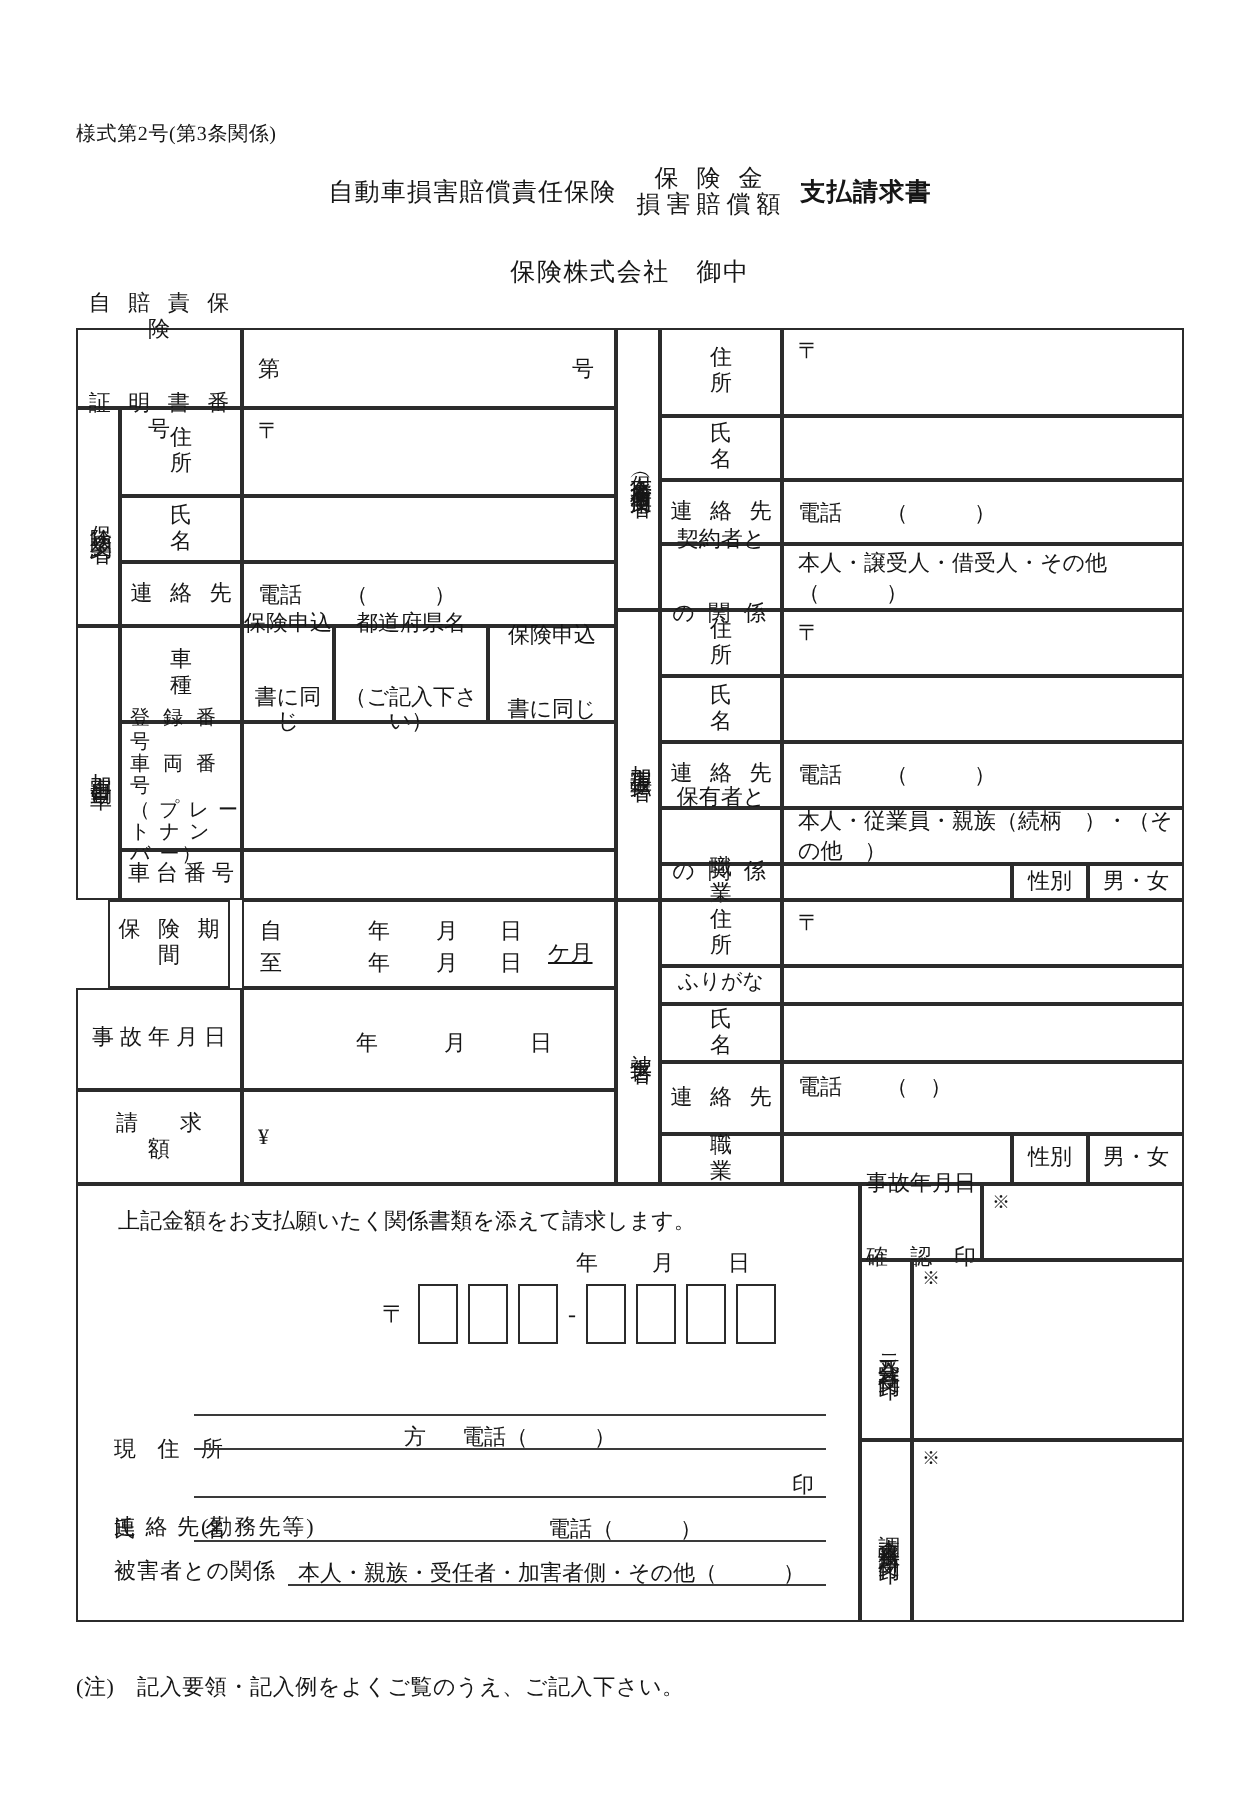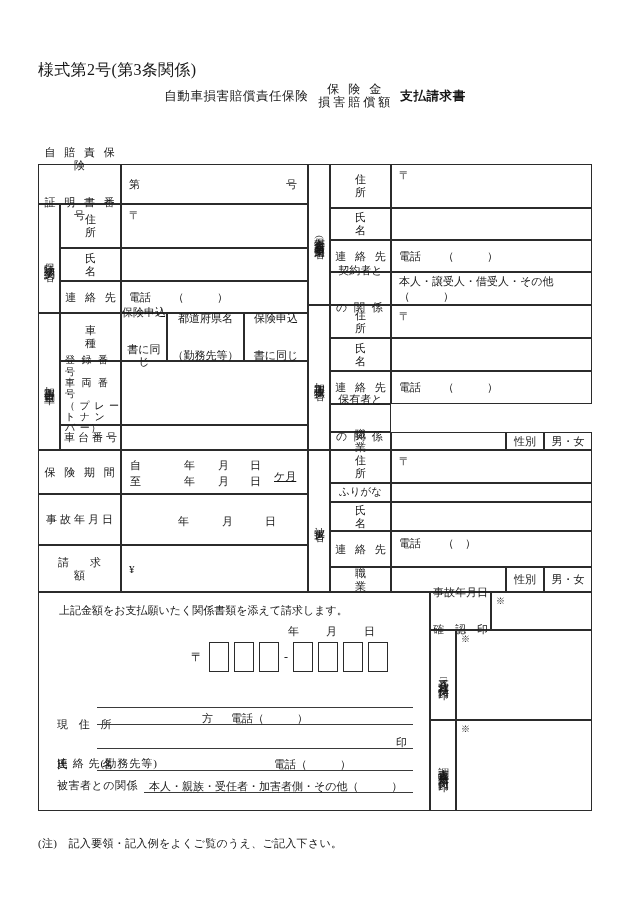--- a/index.html
+++ b/index.html
@@ -7,21 +7,21 @@
     width:630px;height:903px;
     font-family:"Liberation Serif","DejaVu Serif",serif;
     color:#161616;
     position:relative;
     overflow:hidden;
     -webkit-font-smoothing:antialiased;
   }
   .page{position:relative;width:630px;height:903px;}
 
   
-  .form-code{position:absolute;left:38px;top:60px;font-size:16px;letter-spacing:.3px;}
+  .form-code{position:absolute;left:38px;top:60px;font-size:10px;letter-spacing:.3px;}
   .title-row{position:absolute;left:38px;top:83px;width:554px;
              display:flex;justify-content:center;align-items:center;}
   .t-main{font-size:12.5px;letter-spacing:.6px;}
   .t-stack{display:inline-flex;flex-direction:column;line-height:1.12;
            margin:0 7px;text-align:center;}
   .t-stack span{font-size:12px;letter-spacing:3px;padding-left:3px;}
   .t-tail{font-size:12.5px;letter-spacing:.6px;font-weight:bold;}
   .addressee{position:absolute;left:38px;top:128px;width:554px;text-align:center;
              font-size:12.5px;letter-spacing:.8px;}
 
@@ -64,20 +64,21 @@
 
   <div class="title-row">
     <span class="t-main">自動車損害賠償責任保険</span>
     <span class="t-stack">
       <span>保 険 金</span>
       <span>損害賠償額</span>
     </span>
     <span class="t-tail">支払請求書</span>
   </div>
 
+  <div class="addressee">保険株式会社　御中</div>
 
   <div class="tbl">
 
     <div class="c lbl two" style="left:0;top:0;width:83px;height:40px;">
       <div class="lbl sp3">自 賠 責 保 険</div>
       <div class="lbl sp3">証 明 書 番 号</div>
     </div>
     <div class="c fld" style="left:83px;top:0;width:187px;height:40px;">
       <span>第</span>
       <span style="position:absolute;right:10px;">号</span>
@@ -95,42 +96,42 @@
 
     <div class="c vert" style="left:0;top:149px;width:22px;height:137px;">加害自動車</div>
 
     <div class="c lbl sp" style="left:22px;top:149px;width:61px;height:48px;">車　　種</div>
     <div class="c lbl two" style="left:83px;top:149px;width:46px;height:48px;">
       <div>保険申込</div>
       <div>書に同じ</div>
     </div>
     <div class="c lbl two" style="left:129px;top:149px;width:77px;height:48px;">
       <div>都道府県名</div>
-      <div>（勤務先等）</div>
+      <div>（ご記入下さい）</div>
     </div>
     <div class="c lbl two" style="left:206px;top:149px;width:64px;height:48px;">
       <div>保険申込</div>
       <div>書に同じ</div>
     </div>
 
     <div class="c" style="left:22px;top:197px;width:61px;height:64px;padding:2px 0 0 4px;
                           display:flex;flex-direction:column;justify-content:center;
                           font-size:10px;line-height:1.14;">
       <div style="letter-spacing:2px;">登 録 番 号</div>
       <div style="letter-spacing:2px;">車 両 番 号</div>
       <div style="letter-spacing:1px;">（ プ レ ー</div>
       <div style="letter-spacing:1px;">ト ナ ン</div>
       <div style="letter-spacing:1px;">バ ー）</div>
     </div>
     <div class="c" style="left:83px;top:197px;width:187px;height:64px;"></div>
 
     <div class="c lbl sp3" style="left:22px;top:261px;width:61px;height:25px;">車台番号</div>
     <div class="c" style="left:83px;top:261px;width:187px;height:25px;"></div>
 
-    <div class="c lbl sp3" style="left:0;top:286px;width:83px;height:44px;">保 険 期 間</div>
+    <div class="c lbl sp3" style="left:16px;top:286px;width:61px;height:44px;">保 険 期 間</div>
     <div class="c" style="left:83px;top:286px;width:187px;height:44px;">
       <div style="position:absolute;left:8px;top:7px;font-size:11px;">自</div>
       <div style="position:absolute;left:8px;top:23px;font-size:11px;">至</div>
       <div style="position:absolute;left:62px;top:7px;font-size:11px;">年</div>
       <div style="position:absolute;left:96px;top:7px;font-size:11px;">月</div>
       <div style="position:absolute;left:128px;top:7px;font-size:11px;">日</div>
       <div style="position:absolute;left:62px;top:23px;font-size:11px;">年</div>
       <div style="position:absolute;left:96px;top:23px;font-size:11px;">月</div>
       <div style="position:absolute;left:128px;top:23px;font-size:11px;">日</div>
       <div style="position:absolute;left:152px;top:18px;font-size:11px;text-decoration:underline;">ケ月</div>
@@ -169,20 +170,21 @@
       <span>〒</span>
     </div>
     <div class="c lbl sp" style="left:292px;top:174px;width:61px;height:33px;">氏　　名</div>
     <div class="c" style="left:353px;top:174px;width:201px;height:33px;"></div>
     <div class="c lbl sp3" style="left:292px;top:207px;width:61px;height:33px;">連 絡 先</div>
     <div class="c fld" style="left:353px;top:207px;width:201px;height:33px;">電話　　（　　　）</div>
     <div class="c lbl two" style="left:292px;top:240px;width:61px;height:28px;">
       <div>保有者と</div>
       <div style="letter-spacing:2px;">の 関 係</div>
     </div>
+    <div class="c fld" style="left:353px;top:240px;width:201px;height:28px;">本人・従業員・親族（続柄　）・（その他　）</div>
     <div class="c lbl sp" style="left:292px;top:268px;width:61px;height:18px;">職　　業</div>
     <div class="c" style="left:353px;top:268px;width:115px;height:18px;"></div>
     <div class="c lbl" style="left:468px;top:268px;width:38px;height:18px;">性別</div>
     <div class="c lbl" style="left:506px;top:268px;width:48px;height:18px;">男・女</div>
 
     <div class="c vert" style="left:270px;top:286px;width:22px;height:142px;">被害者</div>
     <div class="c lbl sp" style="left:292px;top:286px;width:61px;height:33px;">住　　所</div>
     <div class="c fld top" style="left:353px;top:286px;width:201px;height:33px;">
       <span>〒</span>
     </div>

